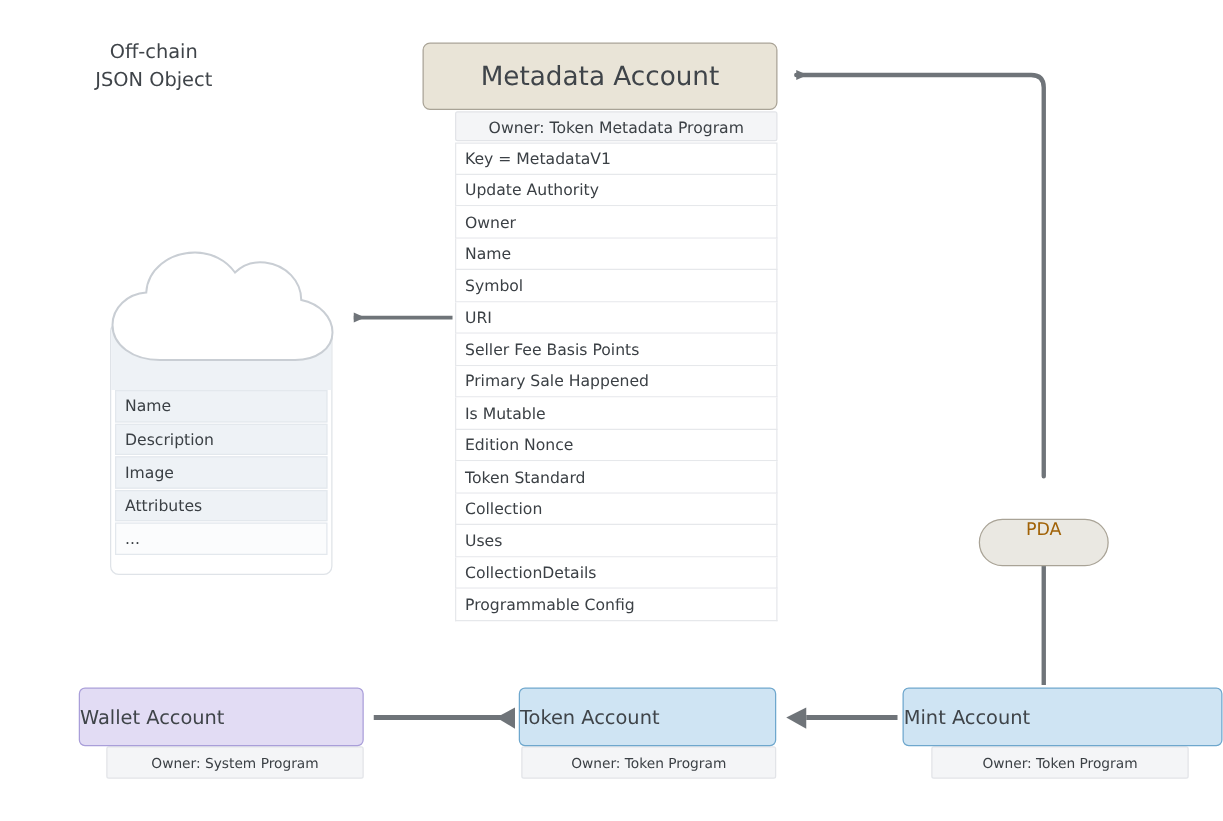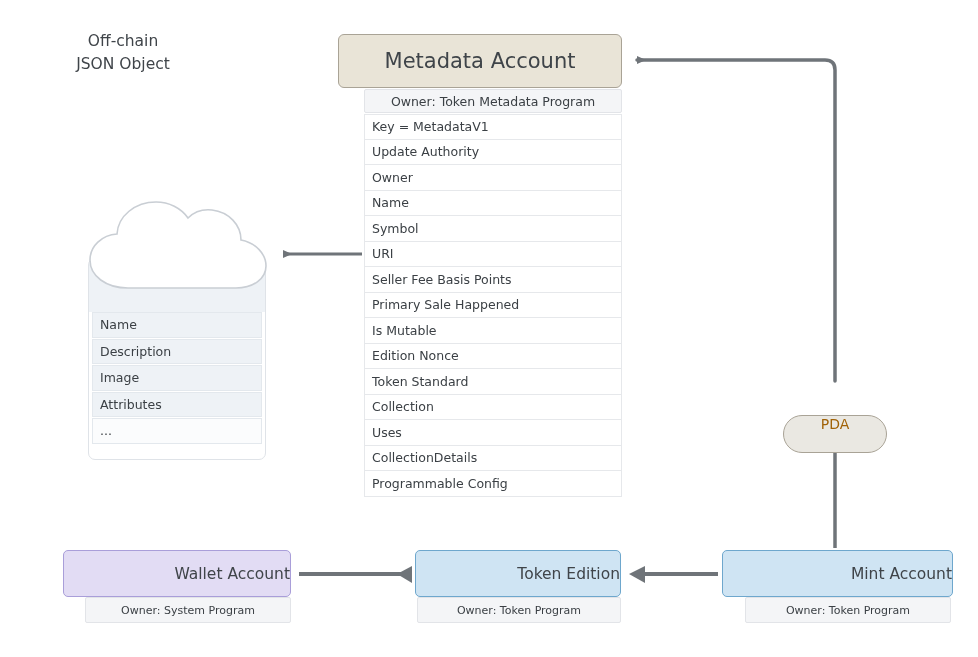--- a/index.html
+++ b/index.html
@@ -126,38 +126,38 @@
     color: #a16207;
     z-index: 5;
     margin-top: 32px;
   }
 
   
   .acct {
     box-sizing: border-box;
     height: 47px;
     border-radius: 5px;
-    display: flex; align-items: center; justify-content: flex-end;
+    display: flex; align-items: center; justify-content: flex-start;
     font-size: 15.5px;
     z-index: 5;
   }
   .acct.wallet {
     left: 63px; top: 550px; width: 228px;
     background: #e2dcf4;
     border: 1.5px solid #a99ed9;
     color: #3f4449;
   }
   .acct.token {
     left: 415px; top: 550px; width: 206px;
     background: #cfe4f3;
     border: 1.5px solid #6ea7cd;
     color: #3f4449;
   }
   .acct.mint {
-    left: 722px; top: 550px; width: 231px;
+    left: 722px; top: 550px; width: 256px;
     background: #cfe4f3;
     border: 1.5px solid #6ea7cd;
     color: #3f4449;
   }
   .owner-tag {
     box-sizing: border-box;
     height: 26px;
     background: #f4f5f7;
     border: 1px solid #e2e4e8;
     border-radius: 2px;
@@ -264,20 +264,20 @@
 <div class="abs pda">
   <span>PDA</span>
 </div>
 
 <div class="abs acct wallet">
   <span>Wallet Account</span>
 </div>
 <div class="abs owner-tag wallet">Owner: System Program</div>
 
 <div class="abs acct token">
-  <span>Token Edition</span>
+  <span>Token Account</span>
 </div>
 <div class="abs owner-tag token">Owner: Token Program</div>
 
 <div class="abs acct mint">
   <span>Mint Account</span>
 </div>
 <div class="abs owner-tag mint">Owner: Token Program</div>
 
 </body></html>

